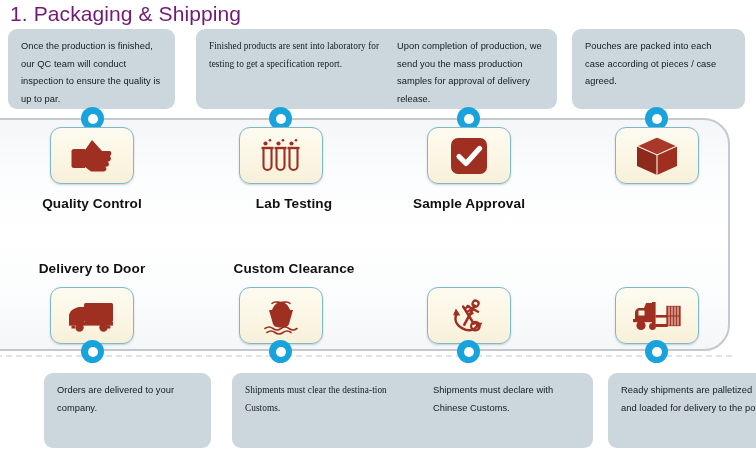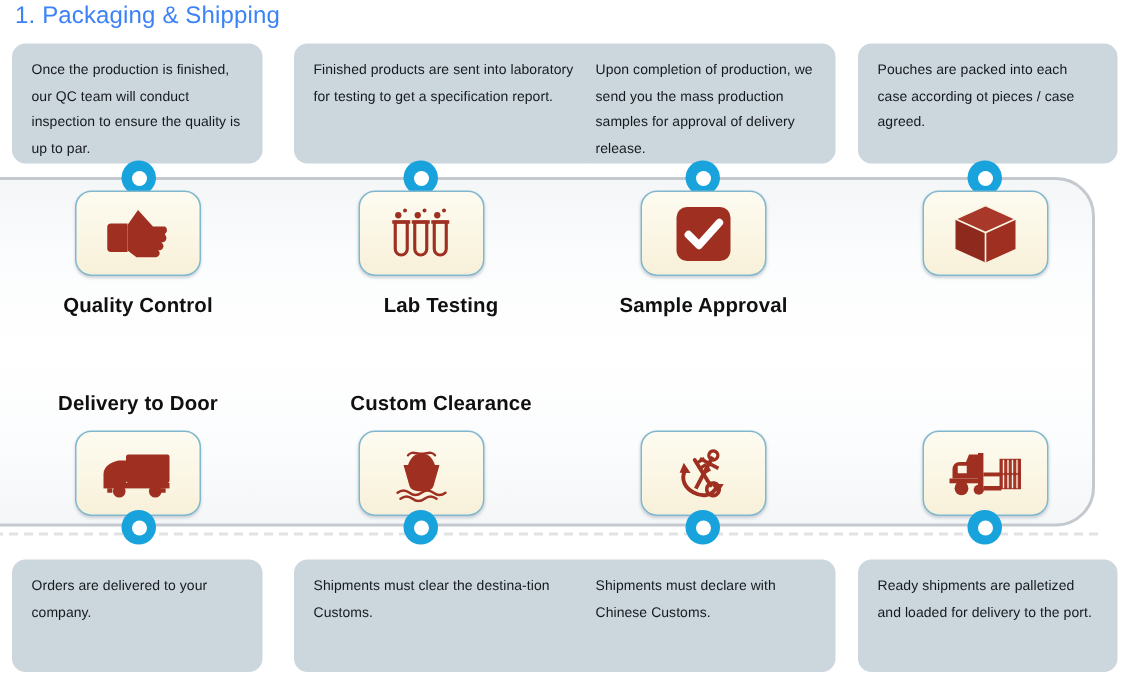--- a/index.html
+++ b/index.html
@@ -14,22 +14,22 @@
     background: #ffffff;
     font-family: "Liberation Sans", sans-serif;
     overflow: hidden;
   }
 
   
   #title {
     position: absolute;
     left: 10px;
     top: 2px;
-    font-size: 16px;
-    color: #3b82f6;
+    font-size: 21px;
+    color: #701a75;
     letter-spacing: 0.1px;
     white-space: nowrap;
   }
 
   
   #track {
     position: absolute;
     left: -26px;
     top: 118px;
     width: 756px;
@@ -60,24 +60,24 @@
     box-sizing: border-box;
     background: #ccd6dd;
     border-radius: 9px;
     color: #14191d;
     font-size: 9.3px;
     line-height: 17.5px;
     padding: 9px 13px 8px 13px;
     letter-spacing: 0.05px;
   }
   .note-top { top: 29px; height: 80px; }
-  .note-bottom { top: 373px; height: 75px; }
+  .note-bottom { top: 373px; height: 75px; margin-left: 36px; }
 
   .col0 { left: 8px;   width: 167px; }
-  .col1 { left: 196px; width: 203px; }
+  .col1 { left: 196px; width: 203px; font-family: Liberation Serif, serif; }
   .col2 { left: 384px; width: 173px; }
   .col3 { left: 572px; width: 173px; }
 
   
   .icard {
     position: absolute;
     width: 84px;
     height: 57px;
     box-sizing: border-box;
     border: 1.6px solid #7fb7cd;

